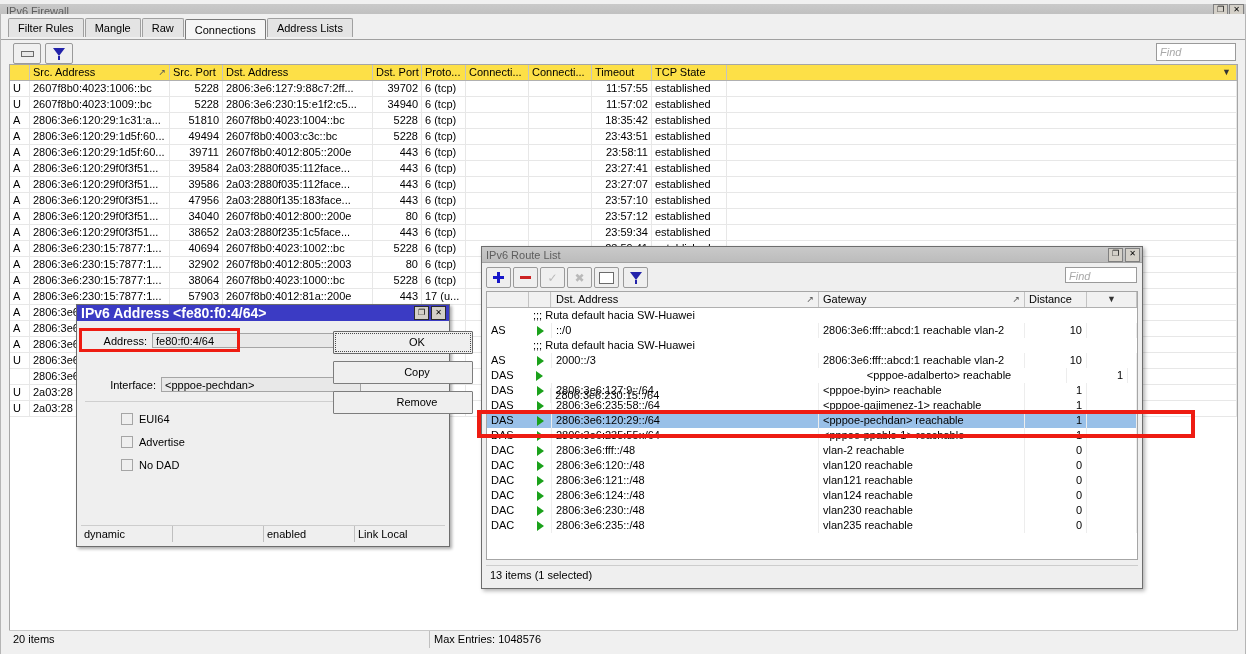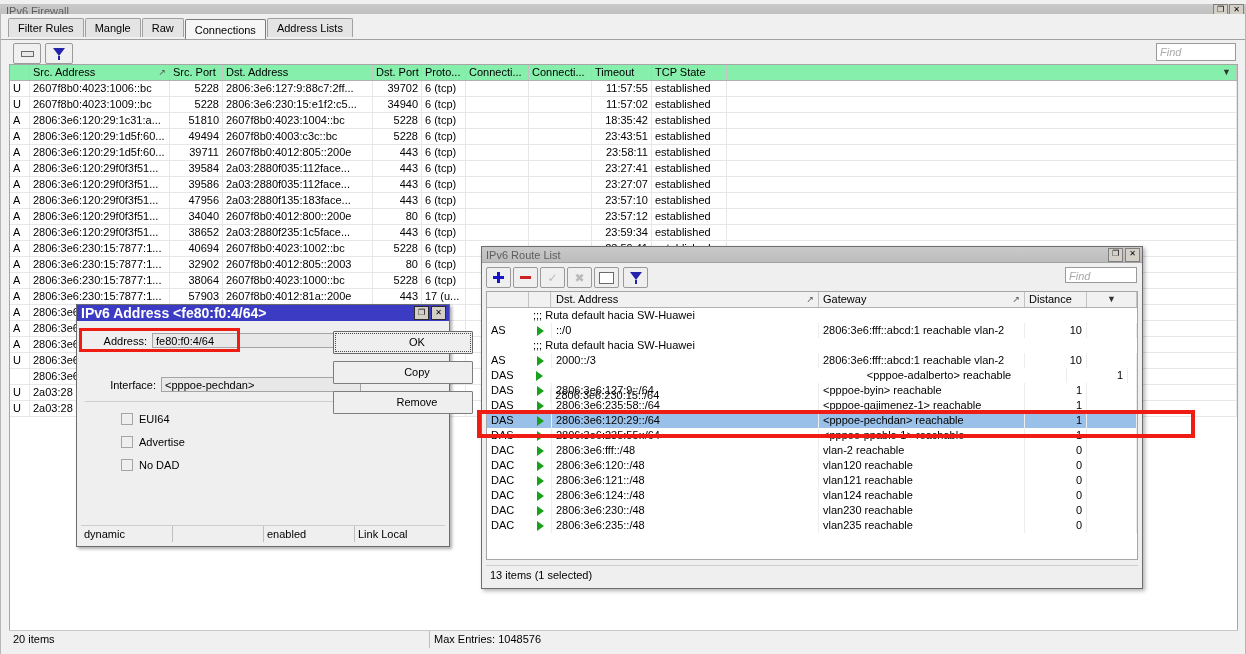--- a/index.html
+++ b/index.html
@@ -57,21 +57,21 @@
   .tbtn.t2{left:44px;}
   .minus-glyph{width:11px;height:4px;border:1px solid #6b6b6b;background:#e8e8e8;}
   .findbox{
     position:absolute;right:9px;top:3px;width:72px;height:16px;
     background:#fff;border:1px solid #9a9a9a;
     font-size:11px;color:#a8a8a8;font-style:italic;padding:0 3px;line-height:16px;
   }
 
   
   .grid{position:absolute;left:8px;top:50px;width:1229px;height:578px;background:#fff;border:1px solid #a6a6a6;box-sizing:border-box;overflow:hidden;}
-  .ghead{display:flex;height:15px;background:#86efac;border-bottom:1px solid #b0b0b0;}
+  .ghead{display:flex;height:15px;background:#fde047;border-bottom:1px solid #b0b0b0;}
   .gh{
     height:15px;line-height:15px;font-size:11px;color:#000;
     border-right:1px solid #c3c3c3;padding-left:3px;box-sizing:border-box;
     position:relative;overflow:hidden;white-space:nowrap;
   }
   .gh .sortmk{position:absolute;right:3px;top:0;color:#555;font-size:9px;}
   .gh.dd{padding:0;display:flex;align-items:center;justify-content:center;}
   .row{display:flex;height:15px;border-bottom:1px solid #e7e7e7;}
   .cell{
     height:15px;line-height:15px;font-size:11px;

